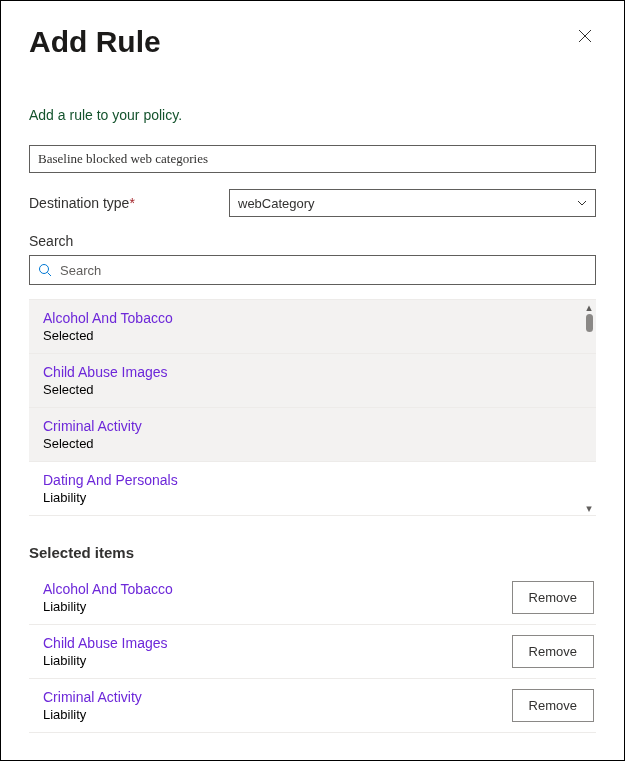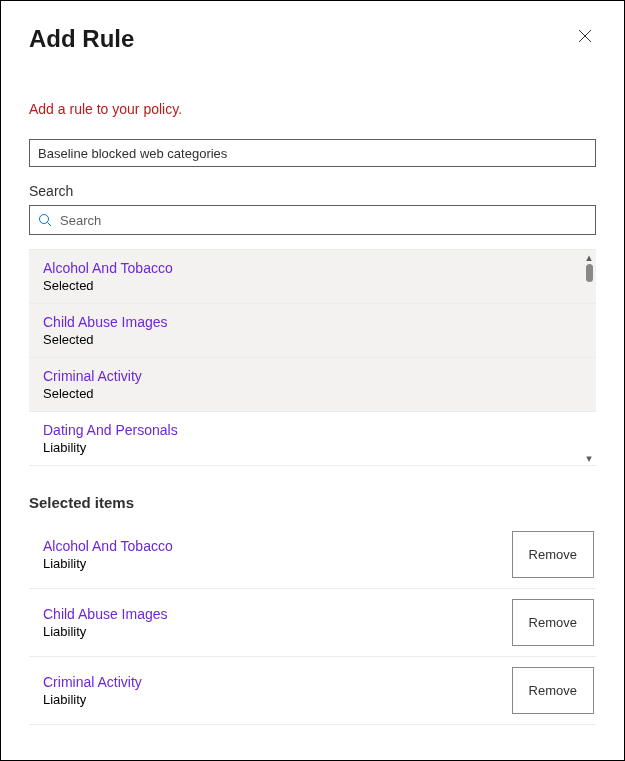--- a/index.html
+++ b/index.html
@@ -17,36 +17,36 @@
       overflow: hidden;
       position: relative;
     }
     .header {
       display: flex;
       justify-content: space-between;
       align-items: flex-start;
       margin-bottom: 48px;
     }
     .title {
-      font-size: 24px;
+      font-size: 30px;
       font-weight: 600;
       color: #1b1a19;
     }
     .close-btn {
       background: none;
       border: none;
       cursor: pointer;
       padding: 4px;
       font-size: 16px;
       color: #323130;
       line-height: 1;
     }
     .subtitle {
       font-size: 14px;
-      color: #b91c1c;
+      color: #14532d;
       margin-bottom: 22px;
     }
     .form-row {
       display: flex;
       align-items: center;
       margin-bottom: 16px;
     }
     .form-label {
       width: 200px;
       font-size: 14px;
@@ -54,21 +54,21 @@
     }
     .required {
       color: #a4262c;
     }
     .text-input {
       flex: 1;
       height: 28px;
       border: 1px solid #605e5c;
       padding: 0 8px;
       font-size: 13px;
-      font-family: Liberation Sans, sans-serif;
+      font-family: Liberation Serif, serif;
       color: #323130;
       outline: none;
     }
     .select-wrap {
       flex: 1;
       position: relative;
     }
     .select-display {
       width: 100%;
       height: 28px;
@@ -164,21 +164,21 @@
       display: flex;
       justify-content: space-between;
       align-items: center;
       padding: 10px 2px 10px 14px;
       border-bottom: 1px solid #edebe9;
     }
     .selected-info { }
     .remove-btn {
       background: #fff;
       border: 1px solid #8a8886;
-      padding: 15px 16px;
+      padding: 8px 16px;
       font-size: 13px;
       font-family: inherit;
       cursor: pointer;
       color: #323130;
     }
   </style>
 </head>
 <body>
 
 <div class="panel">
@@ -191,20 +191,31 @@
         </svg>
     </button>
   </div>
 
   <p class="subtitle">Add a rule to your policy.</p>
 
   <div class="form-row">
     <input class="text-input" type="text" value="Baseline blocked web categories" style="">
   </div>
 
+  <div class="form-row">
+    <label class="form-label">
+      <span>Destination type</span><span class="required">*</span>
+    </label>
+    <div class="select-wrap">
+      <div class="select-display">webCategory</div>
+      <svg class="select-chevron" width="12" height="12" viewBox="0 0 12 12">
+          <path d="M2 4 L6 8 L10 4" stroke="#323130" stroke-width="1" fill="none"></path>
+        </svg>
+    </div>
+  </div>
 
   <div class="search-section">
     <div class="search-label">Search</div>
     <div class="search-box">
       <svg class="search-icon" width="14" height="14" viewBox="0 0 14 14">
           <circle cx="6" cy="6" r="4.5" stroke="#0078d4" stroke-width="1" fill="none"></circle>
           <line x1="9.5" y1="9.5" x2="13" y2="13" stroke="#0078d4" stroke-width="1"></line>
         </svg>
       <input class="search-input" type="text" placeholder="Search" style="">
     </div>

